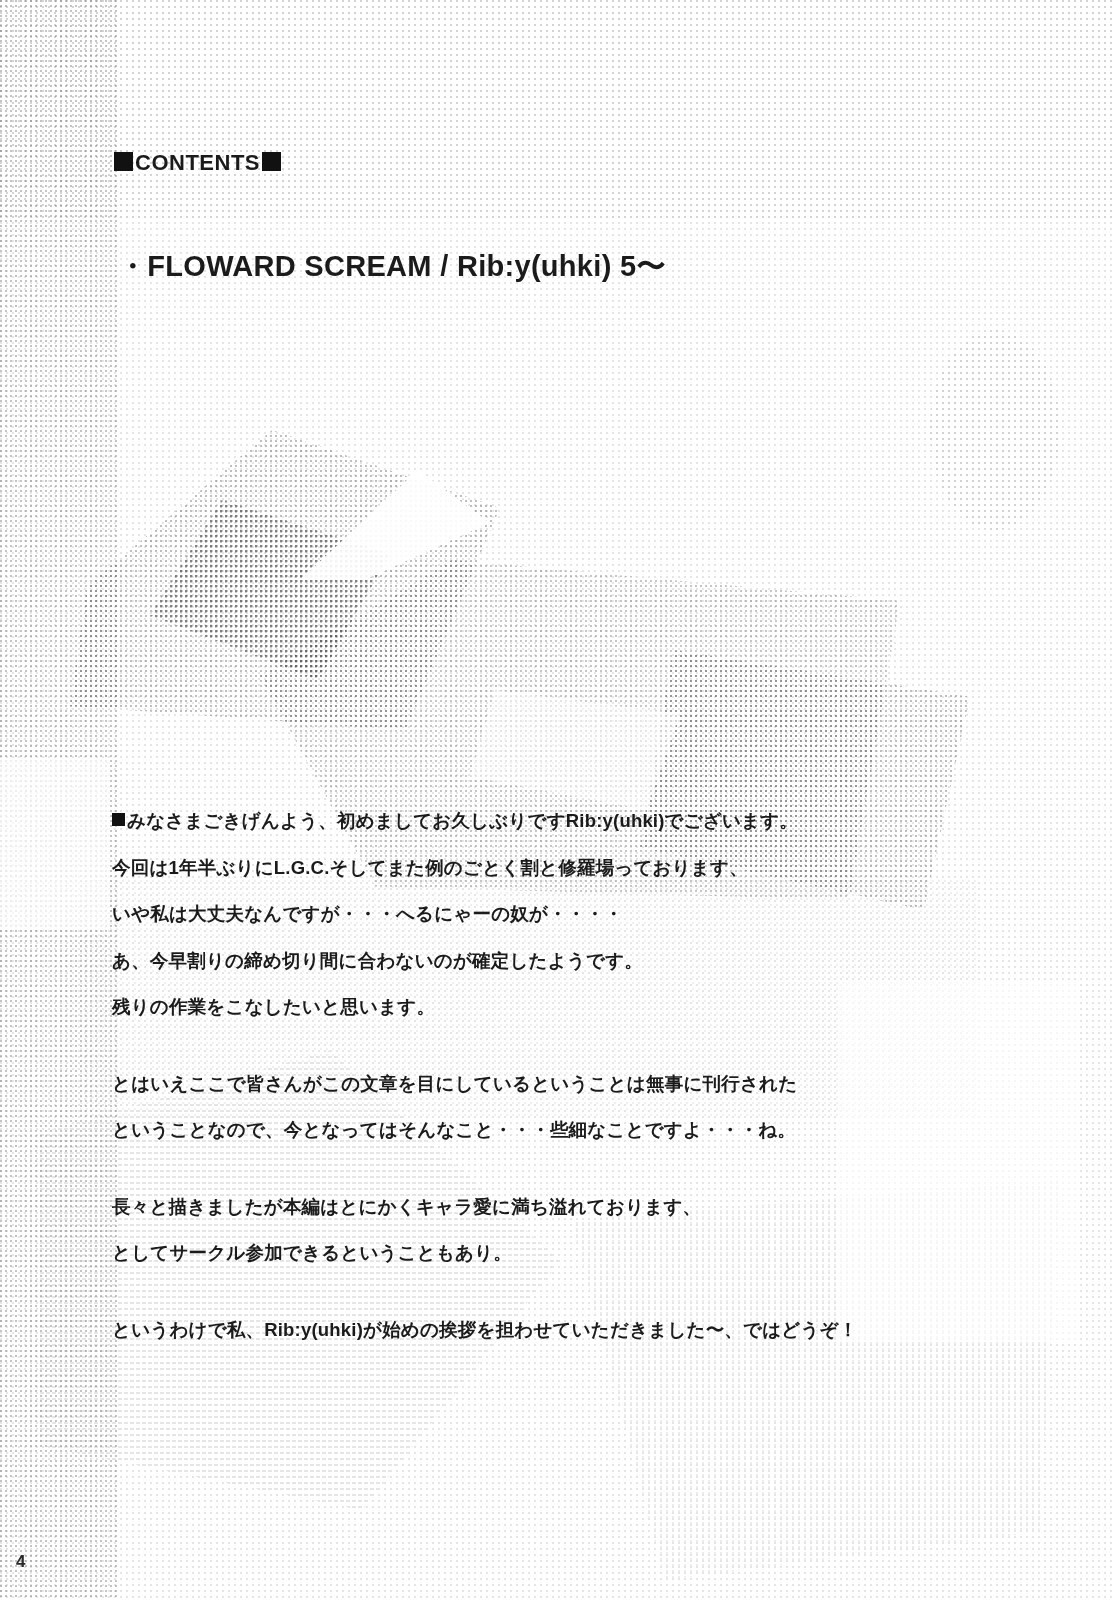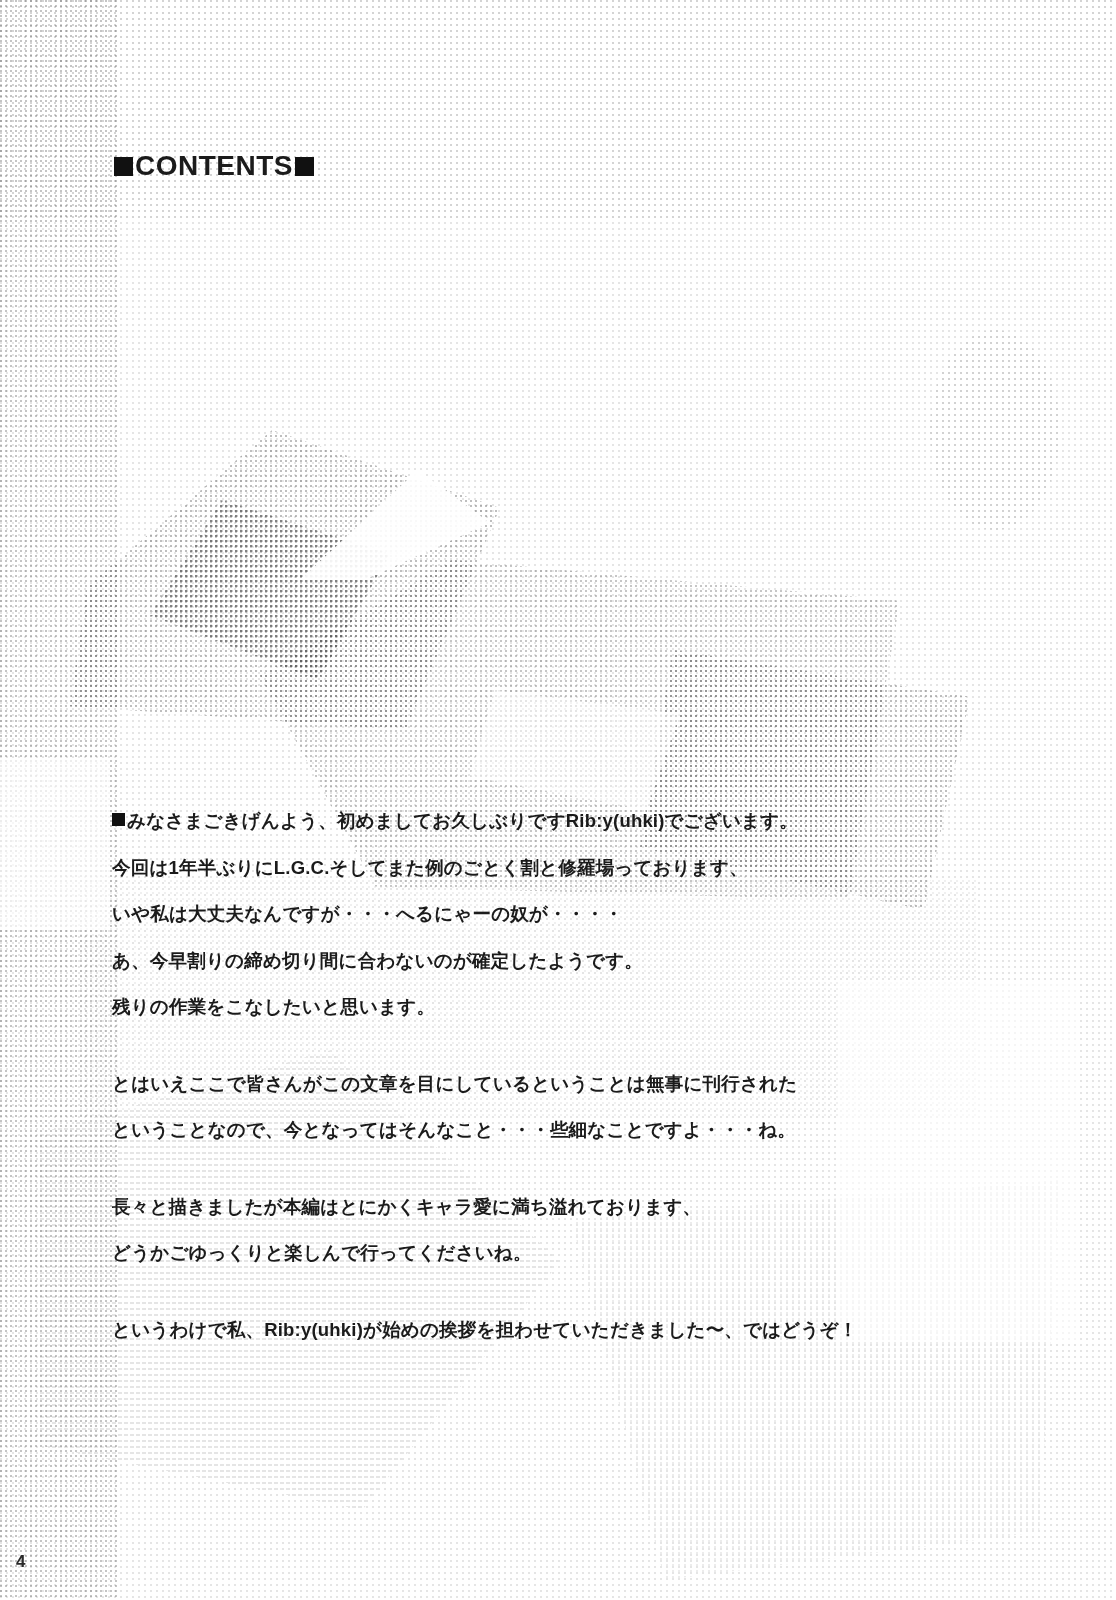--- a/index.html
+++ b/index.html
@@ -120,21 +120,21 @@
   
   .page-content {
     position: relative;
     z-index: 5;
   }
 
   .contents-heading {
     position: absolute;
     left: 114px;
     top: 150px;
-    font-size: 28px;
+    font-size: 22px;
     font-weight: bold;
     letter-spacing: 0.5px;
     white-space: nowrap;
     text-align: center;
   }
   .sq {
     display: inline-block;
     width: 19px;
     height: 19px;
     background: #111;
@@ -217,39 +217,40 @@
   <div class="knock" id="knock-d"></div>
 </div>
 
 <div class="page-content">
 
   <div class="contents-heading">
     <span class="sq"></span><span class="label">CONTENTS</span><span class="sq"></span>
   </div>
 
   <div class="toc">
+    <div class="toc-item">・FLOWARD SCREAM / Rib:y(uhki) 5〜</div>
   </div>
 
   <div class="body-block">
 
     <p class="para"><span class="lead-sq"></span><span>みなさまごきげんよう、初めましてお久しぶりですRib:y(uhki)でございます。</span></p>
     <p class="para">今回は1年半ぶりにL.G.C.そしてまた例のごとく割と修羅場っております、</p>
     <p class="para">いや私は大丈夫なんですが・・・へるにゃーの奴が・・・・</p>
     <p class="para">あ、今早割りの締め切り間に合わないのが確定したようです。</p>
     <p class="para">残りの作業をこなしたいと思います。</p>
 
     <div class="para-gap"></div>
 
     <p class="para">とはいえここで皆さんがこの文章を目にしているということは無事に刊行された</p>
     <p class="para">ということなので、今となってはそんなこと・・・些細なことですよ・・・ね。</p>
 
     <div class="para-gap"></div>
 
     <p class="para">長々と描きましたが本編はとにかくキャラ愛に満ち溢れております、</p>
-    <p class="para">どうかごゆっくりと楽しんで行ってくださいね。</p>
+    <p class="para">としてサークル参加できるということもあり。</p>
 
     <div class="para-gap"></div>
 
     <p class="para">というわけで私、Rib:y(uhki)が始めの挨拶を担わせていただきました〜、ではどうぞ！</p>
 
   </div>
 
   <div class="page-number">4</div>
 
 </div>

